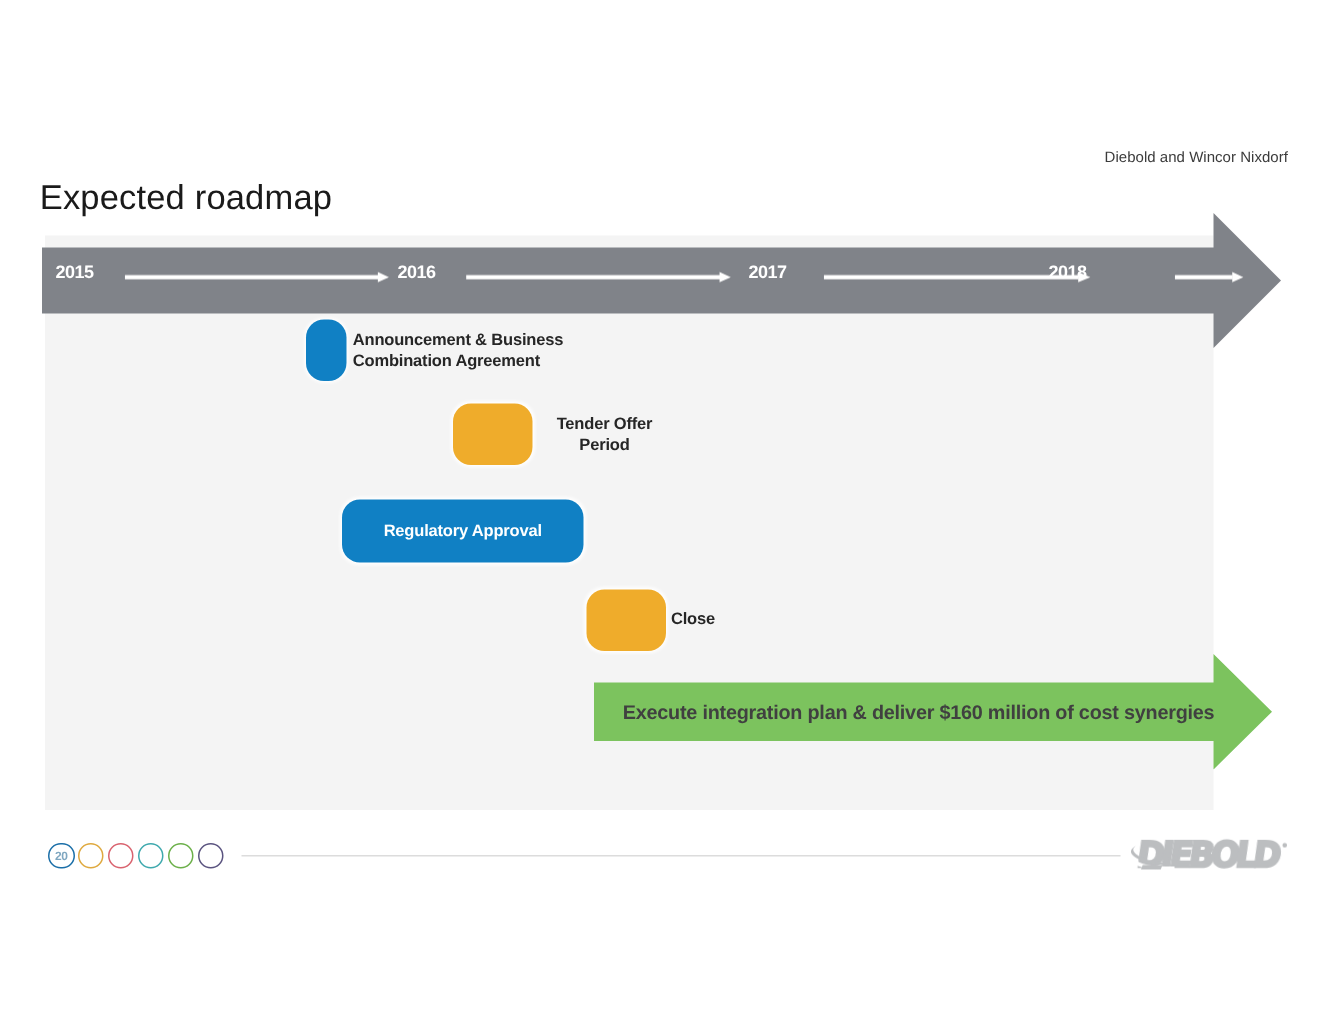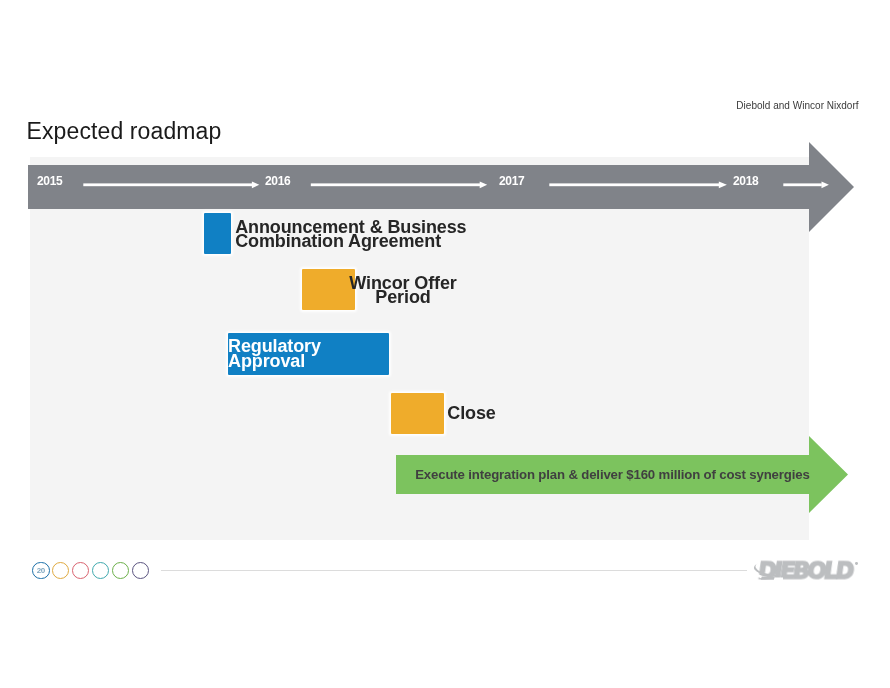--- a/index.html
+++ b/index.html
@@ -12,22 +12,22 @@
 
   .corner-note{position:absolute;right:31.4px;top:100px;font-size:10px;color:#3b3b3b;letter-spacing:0.02px;}
   .title{position:absolute;left:26.5px;top:118px;font-size:23px;color:#1a1a1a;font-weight:400;letter-spacing:0.005em;}
 
   
   .year{position:absolute;color:#ffffff;font-weight:bold;font-size:12px;line-height:1;letter-spacing:-0.35px;}
 
   
   .panel{position:absolute;left:30px;top:157px;width:779px;height:383px;background:#f4f4f4;z-index:-1;}
 
-  .chip{position:absolute;border-radius:1px;box-shadow:0 0 2.5px 1.2px rgba(255,255,255,0.95);}
-  .lbl{position:absolute;font-size:18px;font-weight:bold;color:#262626;line-height:14.8px;letter-spacing:-0.12px;}
+  .chip{position:absolute;border-radius:12px;box-shadow:0 0 2.5px 1.2px rgba(255,255,255,0.95);}
+  .lbl{position:absolute;font-size:11px;font-weight:bold;color:#262626;line-height:14.8px;letter-spacing:-0.12px;}
 
   .gtext{position:absolute;color:#ffffff;font-weight:bold;font-size:13.2px;letter-spacing:-0.145px;}
 
   .circ{position:absolute;width:17.4px;height:17.4px;border-radius:50%;border:1.95px solid #000;box-sizing:border-box;}
   .circ span{display:block;text-align:center;font-size:8px;line-height:15.4px;font-weight:400;letter-spacing:-0.3px;}
   .rule{position:absolute;height:1px;background:#dcdcdc;}
 
   .logo-text{position:absolute;left:759px;top:556px;font-family:"DejaVu Sans",sans-serif;
      font-weight:bold;font-style:italic;font-size:24px;letter-spacing:-2.55px;color:#bcbec0;
      -webkit-text-stroke:1.7px #bcbec0;transform:translateZ(0) scaleX(0.925) scaleY(0.98) skewX(3deg);transform-origin:left bottom;}
@@ -40,21 +40,21 @@
   <div class="corner-note">Diebold and Wincor Nixdorf</div>
   <div class="title">Expected roadmap</div>
   <div class="panel" style="background: rgb(244, 244, 244);"></div>
 
   <svg class="timeline-arrow" width="826" height="90" viewBox="0 0 826 90" style="position:absolute;left:28px;top:142px;">
     <path d="M 0 23 L 781 23 L 781 0 L 826 45 L 781 90 L 781 67 L 0 67 Z" fill="#808389"></path>
   </svg>
   <div class="year" style="left:37px;top:175px;">2015</div>
   <div class="year" style="left:265px;top:175px;">2016</div>
   <div class="year" style="left:499px;top:175px;">2017</div>
-  <div class="year" style="left:733px;top:175px;">2018</div>
+  <div class="year" style="left:699px;top:175px;">2018</div>
 
   <svg class="connectors" width="770" height="20" viewBox="0 0 770 20" style="position:absolute;left:80px;top:175px;">
     <g fill="#ffffff">
       <g>
         <rect x="3.3" y="8.4" width="168.9" height="2.8"></rect>
           <path d="M 171.9 6.4 L 179.3 9.8 L 171.9 13.2 Z"></path>
       </g>
       <g>
         <rect x="230.8" y="8.4" width="169.2" height="2.8"></rect>
           <path d="M 399.7 6.4 L 407.2 9.8 L 399.7 13.2 Z"></path>
@@ -68,21 +68,21 @@
           <path d="M 741.5 6.4 L 748.9 9.8 L 741.5 13.2 Z"></path>
       </g>
     </g>
   </svg>
 
   <div class="chip" style="left: 204px; top: 213px; width: 27px; height: 41px; background: rgb(16, 128, 196);"></div>
   <div class="lbl" style="left:235.2px;top:219.5px;white-space:pre;">Announcement &amp; Business
 Combination Agreement</div>
 
   <div class="chip" style="left: 302px; top: 269px; width: 53px; height: 41px; background: rgb(239, 172, 43);"></div>
-  <div class="lbl" style="left:333px;top:275.5px;width:140px;text-align:center;white-space:pre;">Wincor Offer
+  <div class="lbl" style="left:333px;top:275.5px;width:140px;text-align:center;white-space:pre;">Tender Offer
 Period</div>
 
   <div class="chip" style="left: 228px; top: 333px; width: 161px; height: 42px; display: flex; align-items: center; justify-content: center; background: rgb(16, 128, 196);">
     <span class="lbl" style="position:static;color:#ffffff;">Regulatory Approval</span>
   </div>
 
   <div class="chip" style="left: 391px; top: 393px; width: 53px; height: 41px; background: rgb(239, 172, 43);"></div>
   <div class="lbl" style="left:447.3px;top:405.5px;">Close</div>
 
   <svg class="green-arrow" width="452" height="77" viewBox="0 0 452 77" style="position:absolute;left:396px;top:436px;">

